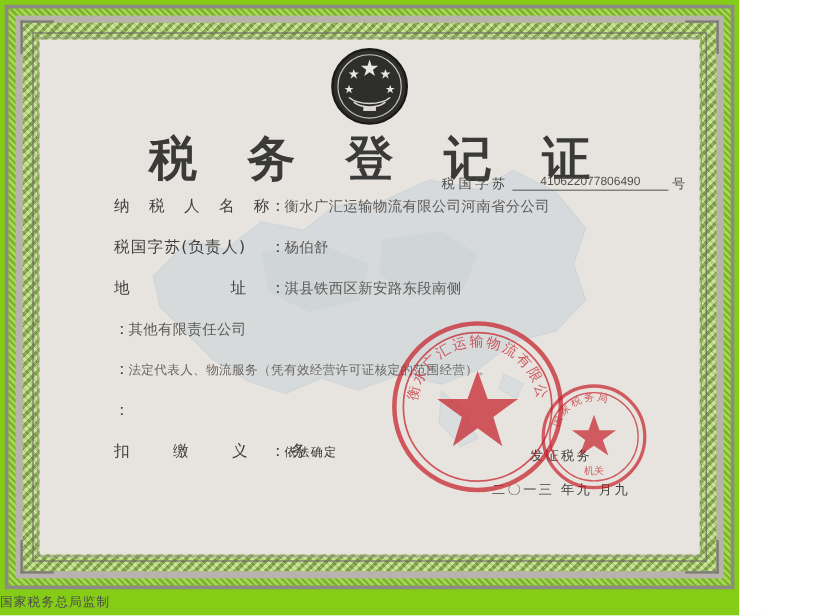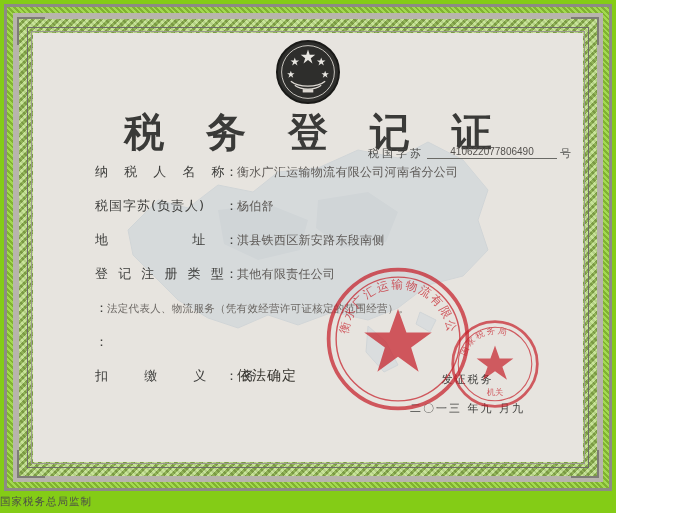--- a/index.html
+++ b/index.html
@@ -152,21 +152,21 @@
     font-size: 12px;
     color: #5e5a57;
     letter-spacing: 0.3px;
   }
   .row .value.small {
     font-size: 10.5px;
     color: #6b6763;
   }
   .row .value.strong {
     color: #37352f;
-    font-size: 14px;
+    font-size: 10px;
     letter-spacing: 1px;
     font-family: Liberation Mono, monospace;
   }
 
   
   .sp1 { letter-spacing: 6px; }
   .sp2 { letter-spacing: 3px; }
   .sp3 { letter-spacing: 1px; }
 
   
@@ -283,21 +283,20 @@
         <span class="value">杨伯舒</span>
       </div>
 
       <div class="row">
         <span class="label" style="letter-spacing:40px;">地 址</span>
         <span class="colon">：</span>
         <span class="value">淇县铁西区新安路东段南侧</span>
       </div>
 
       <div class="row">
-        <span class="label sp2">登 记 注 册 类 型</span>
         <span class="colon">：</span>
         <span class="value">其他有限责任公司</span>
       </div>
 
       <div class="row">
         <span class="colon">：</span>
         <span class="value small">法定代表人、物流服务（凭有效经营许可证核定的范围经营）。</span>
       </div>
 
       <div class="row">

